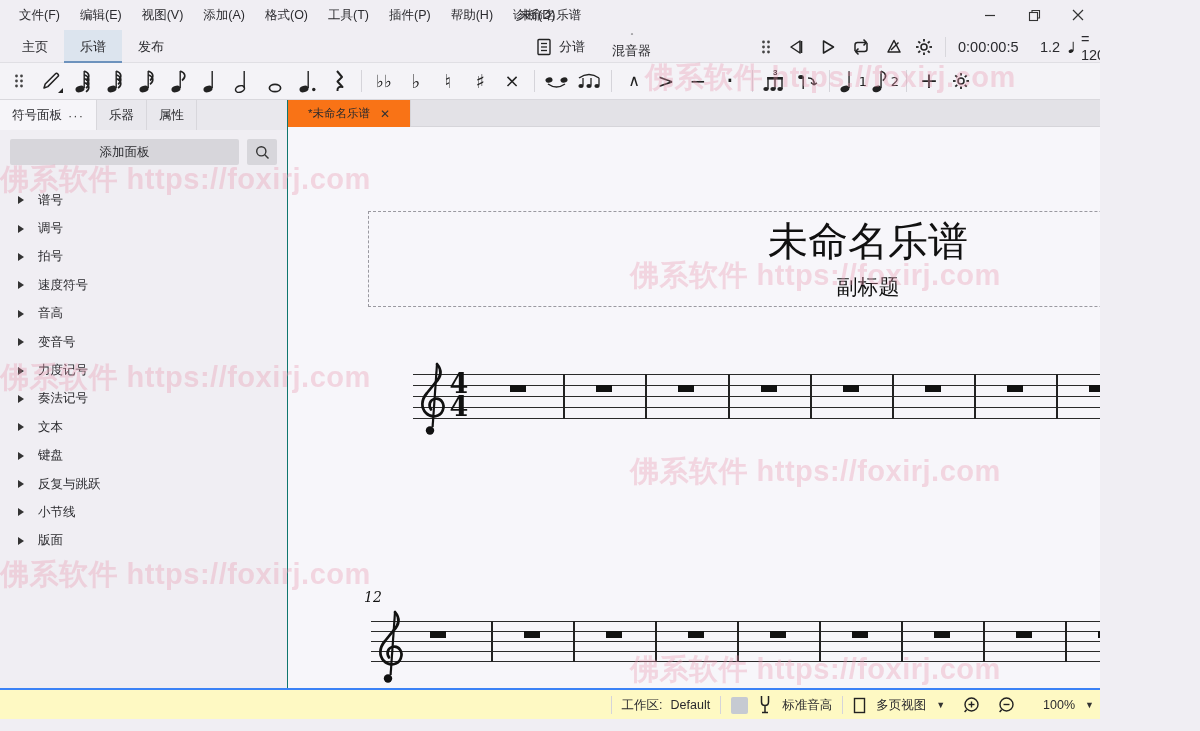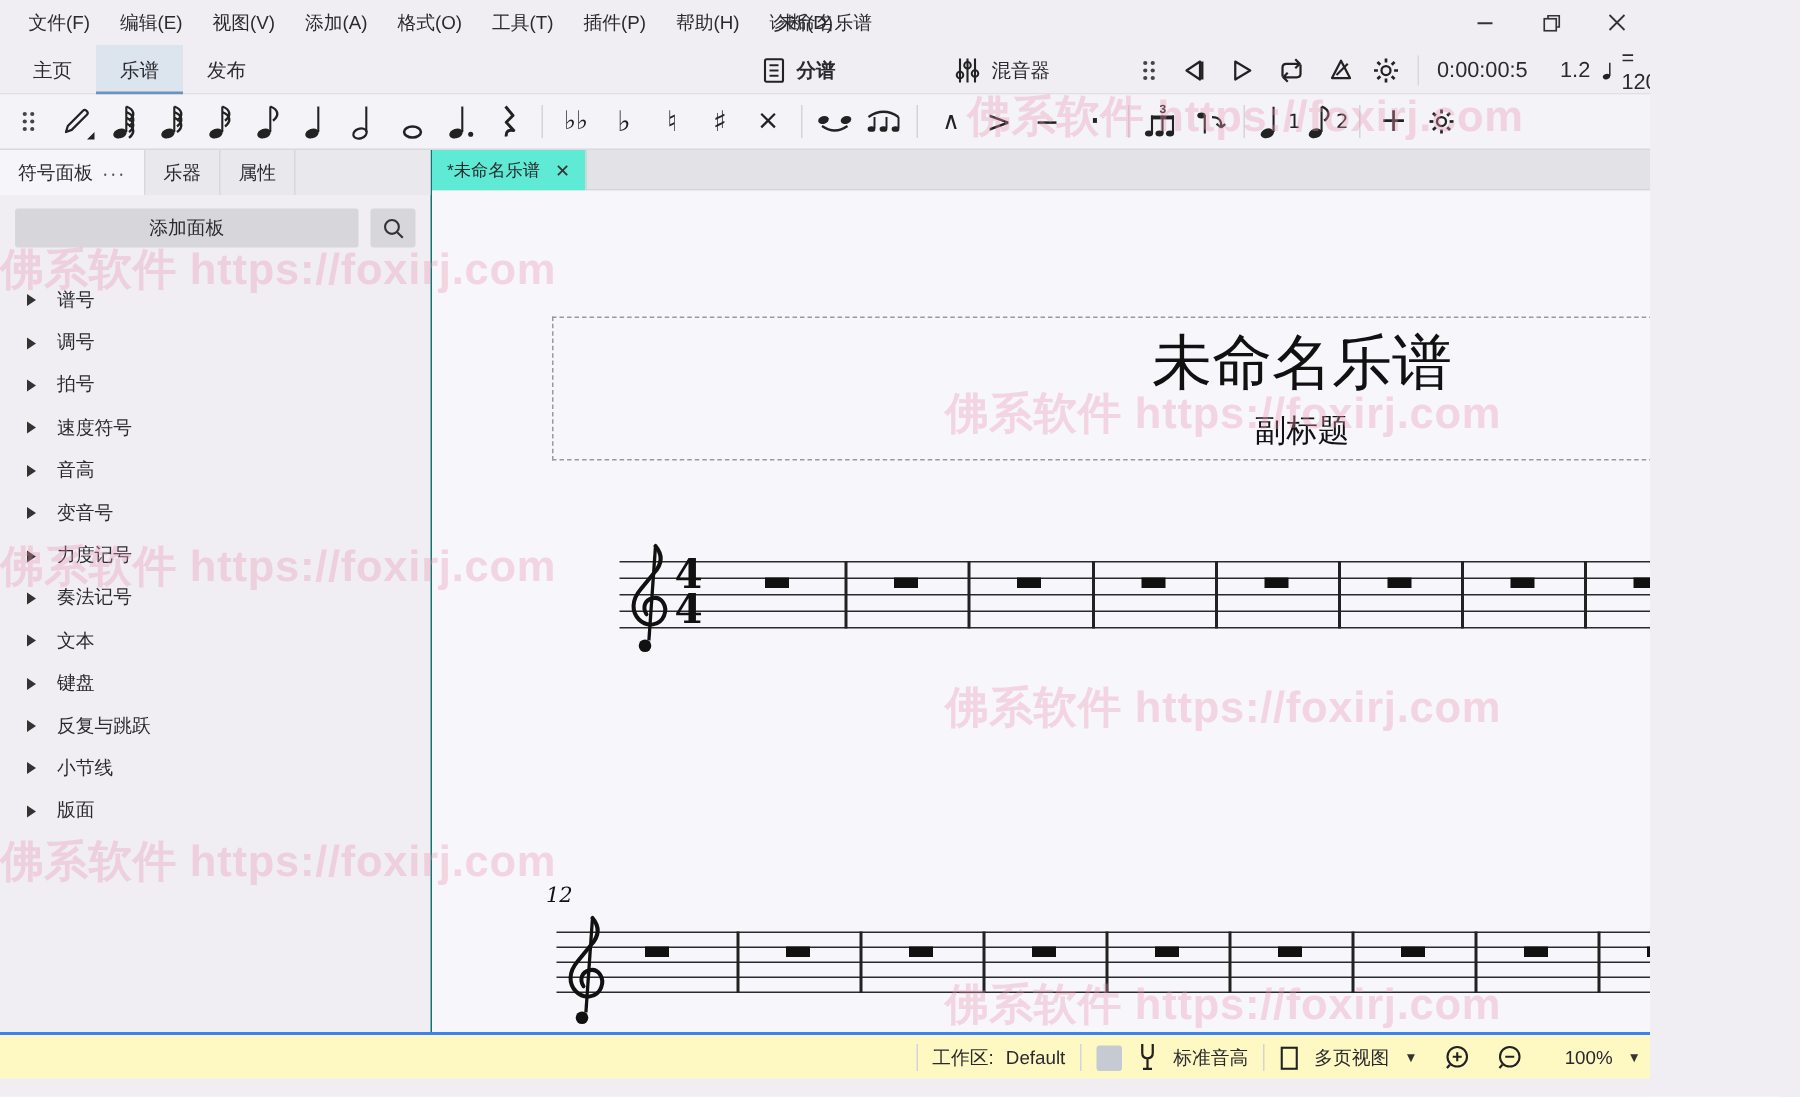--- a/index.html
+++ b/index.html
@@ -42,21 +42,21 @@
   .dots { letter-spacing:1px; font-size:13px; color:#444; }
   .panel-search { height:44px; display:flex; align-items:center; padding:0 10px; gap:8px; }
   .add-palettes-btn { flex:1; height:26px; background:#d7d6db; border:none; border-radius:2px; font-size:12.5px; color:#2a2a2e; }
   .search-btn { width:30px; height:26px; background:#d7d6db; border:none; border-radius:2px; display:flex; align-items:center; justify-content:center; }
   .palette-list { padding-top:12px; }
   .palette-row { height:28.4px; display:flex; align-items:center; padding-left:18px; gap:14px; font-size:12.5px; }
   .tri { width:0; height:0; border-top:4px solid transparent; border-bottom:4px solid transparent; border-left:6px solid #333; }
 
   .score-area { flex:1; height:100%; background:#e9e8ed; position:relative; }
   .doc-tabbar { height:27px; background:#e3e2e7; border-bottom:1px solid #d6d5da; display:flex; }
-  .doc-tab { height:27px; background:#5eead4; padding:0 10px; display:flex; align-items:center; gap:10px; font-size:11.5px; border-right:1px solid #d6d5da; }
+  .doc-tab { height:27px; background:#f97316; padding:0 20px; display:flex; align-items:center; gap:10px; font-size:11.5px; border-right:1px solid #d6d5da; }
   .doc-close { font-size:12px; color:#333; }
 
   .page { position:absolute; top:27px; left:0; right:0; bottom:0; background:#f7f6fa; overflow:hidden; }
   .title-frame { position:absolute; left:80px; top:84px; width:1000px; height:96px; border:1px dashed #9a99a0; text-align:center; }
   .score-title { margin-top:2px; font-family:"DejaVu Serif", serif; font-size:40px; color:#111; }
   .score-subtitle { margin-top:4px; font-family:"DejaVu Serif", serif; font-size:21px; color:#111; }
 
   .staffline { position:absolute; height:1.3px; background:#2a2a2a; }
   .barline { position:absolute; width:1.5px; background:#222; }
   .wrest { position:absolute; width:16px; height:7px; background:#111; }
@@ -113,30 +113,30 @@
     </div>
   </div>
 
   <div class="ribbon">
     <div class="main-tabs" id="main-tabs">
         <div class="main-tab">主页</div>
         <div class="main-tab active">乐谱</div>
         <div class="main-tab">发布</div>
       </div>
 
-    <div class="ribbon-btn" style="left:500px;font-weight:bold;">
+    <div class="ribbon-btn" style="left:528px;">
       <svg width="16" height="18" viewBox="0 0 16 18">
           <rect x="2" y="1.5" width="12" height="15" rx="1" fill="none" stroke="#222" stroke-width="1.4"></rect>
           <line x1="5" y1="5.5" x2="11" y2="5.5" stroke="#222" stroke-width="1.3"></line>
           <line x1="5" y1="9" x2="11" y2="9" stroke="#222" stroke-width="1.3"></line>
           <line x1="5" y1="12.5" x2="11" y2="12.5" stroke="#222" stroke-width="1.3"></line>
         </svg>
       <span>分谱</span>
     </div>
-    <div class="ribbon-btn" style="left:628px;">
+    <div class="ribbon-btn" style="left:604px;flex-direction:column;">
       <svg width="18" height="18" viewBox="0 0 18 18">
         <line x1="4" y1="1" x2="4" y2="17" stroke="#222" stroke-width="1.4"></line>
           <circle cx="4" cy="12" r="2.2" fill="none" stroke="#222" stroke-width="1.3"></circle>
         <line x1="9" y1="1" x2="9" y2="17" stroke="#222" stroke-width="1.4"></line>
           <circle cx="9" cy="5.5" r="2.2" fill="none" stroke="#222" stroke-width="1.3"></circle>
         <line x1="14" y1="1" x2="14" y2="17" stroke="#222" stroke-width="1.4"></line>
           <circle cx="14" cy="11" r="2.2" fill="none" stroke="#222" stroke-width="1.3"></circle>
       </svg>
       <span>混音器</span>
     </div>

